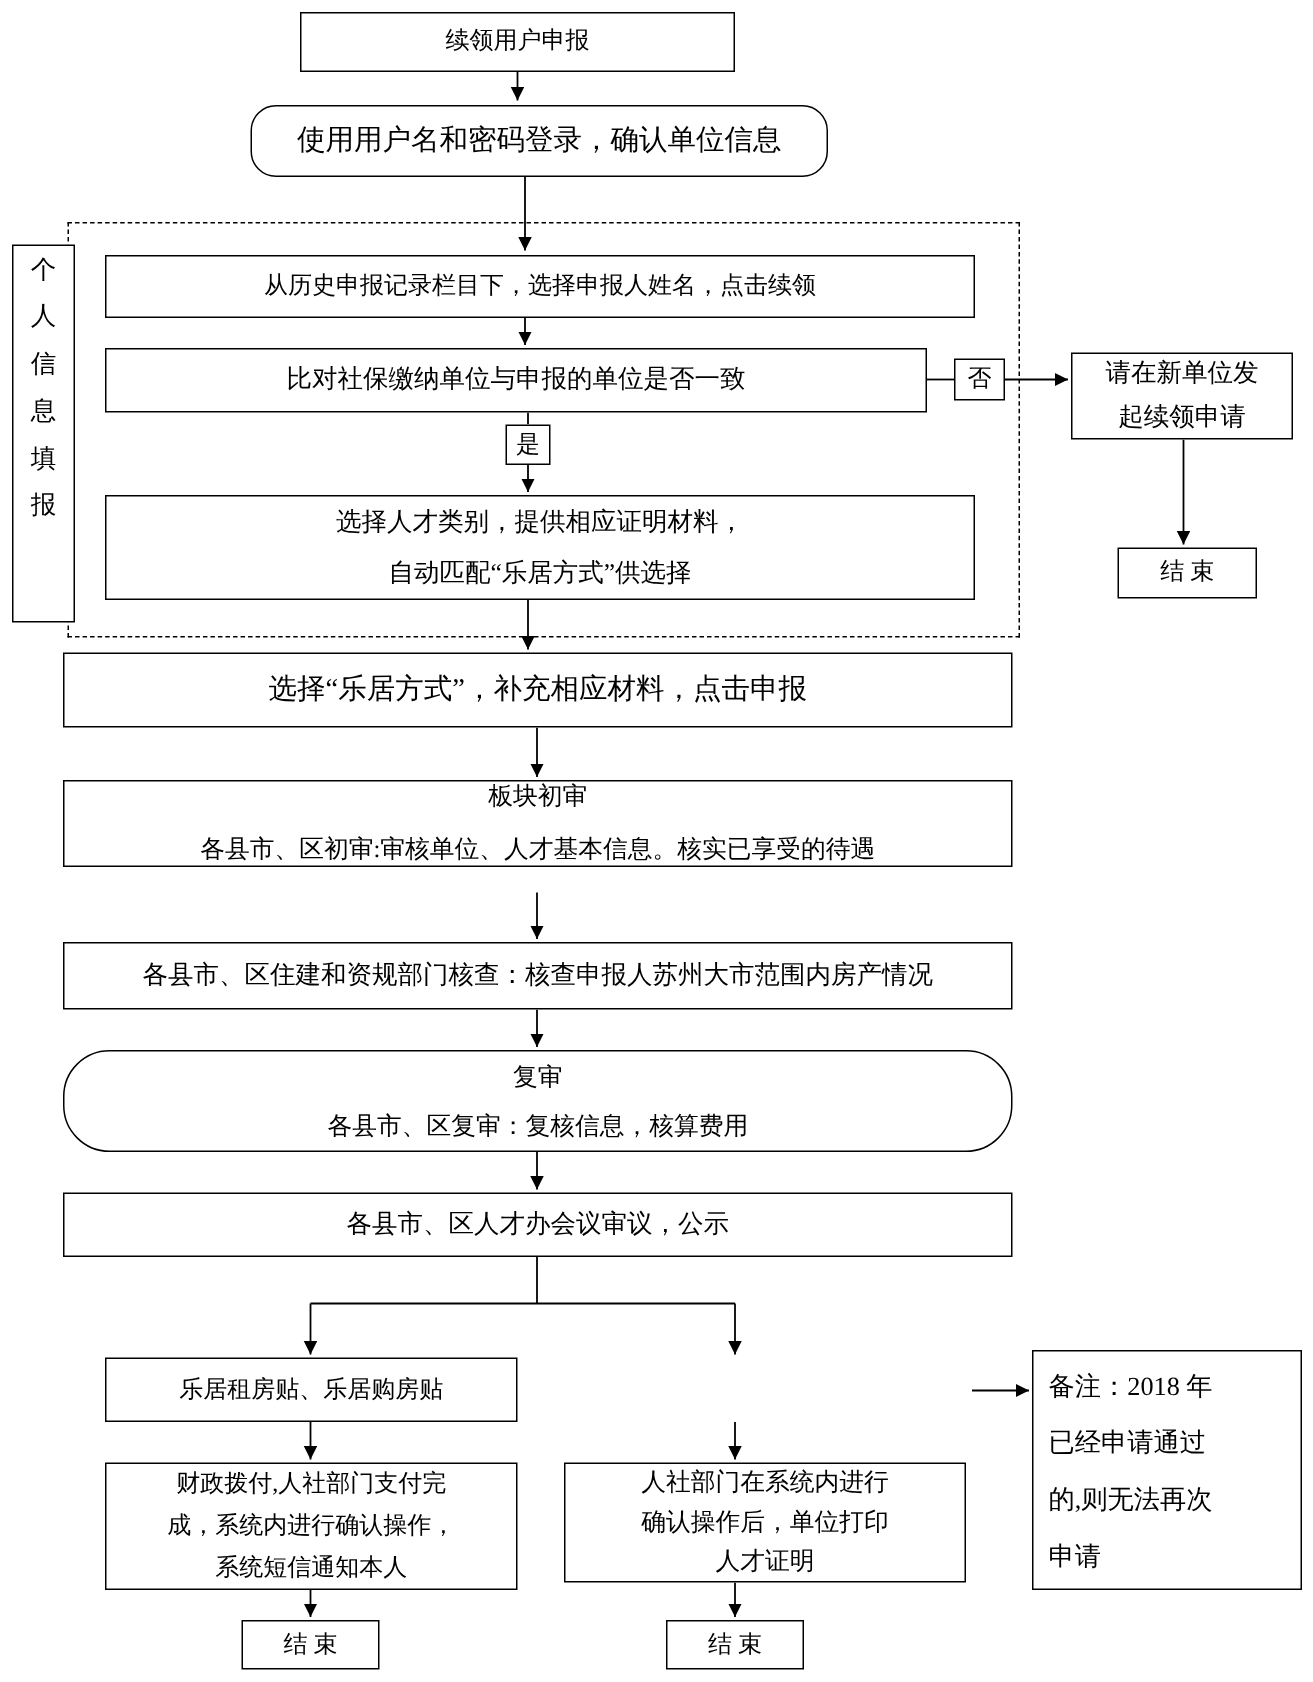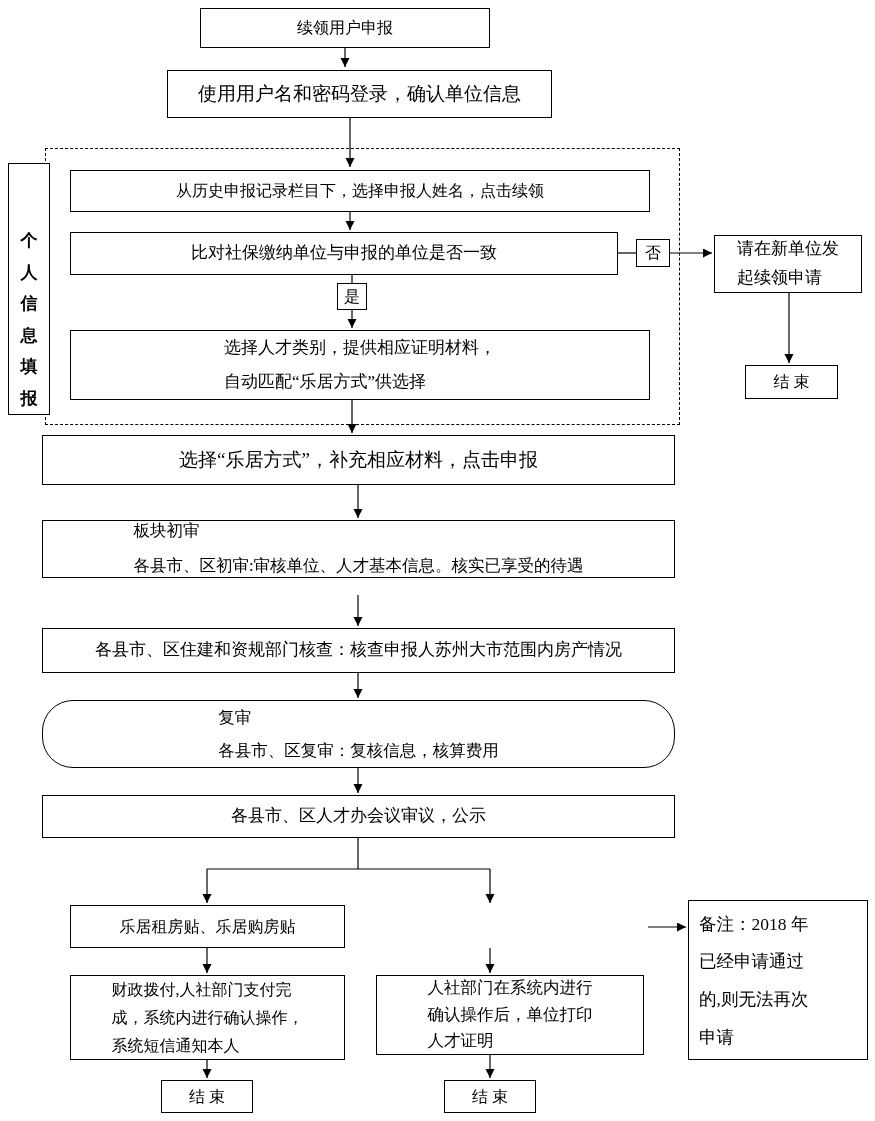--- a/index.html
+++ b/index.html
@@ -16,20 +16,21 @@
     overflow: hidden;
   }
   .canvas > svg { position: absolute; left: 0; top: 0; pointer-events: none; }
   .box {
     position: absolute;
     border: 1px solid #000000;
     background: #ffffff;
     display: flex;
     align-items: center;
     justify-content: center;
+    text-align: center;
     white-space: pre-line;
     font-size: 16px;
     line-height: 1.45;
   }
   .dashed {
     position: absolute;
     border: 1px dashed #000000;
     background: transparent;
   }
   .fs17  { font-size: 17px; }
@@ -46,23 +47,22 @@
     align-items: center;
     padding: 6px 8px 4px 10px;
     font-size: 17.5px;
     line-height: 2.15;
   }
   .vlabel {
     position: absolute;
     border: 1px solid #000000;
     background: #ffffff;
     display: flex;
-    align-items: flex-end;
+    align-items: flex-start;
     justify-content: center;
-    font-weight: bold;
   }
   .vlabel > span {
     display: block;
     width: 1.25em;
     word-break: break-all;
     text-align: center;
     font-size: 17px;
     line-height: 1.85;
   }
 </style>
@@ -104,21 +104,21 @@
   </svg>
 
   <div class="dashed" style="left:45px; top:148px; width:635px; height:277px;"></div>
 
   <div class="vlabel" style="left:8px; top:163px; width:42px; height:252px;">
     <span>个人信息填报</span>
   </div>
 
   <div class="box" style="left:200px; top:8px; width:290px; height:40px;">续领用户申报</div>
 
-  <div class="box fs19" style="left:167px; top:70px; width:385px; height:48px;">使用用户名和密码登录，确认单位信息</div>
+  <div class="box fs19" style="left:167px; top:70px; width:385px; height:48px;border-radius:17px;">使用用户名和密码登录，确认单位信息</div>
 
   <div class="box" style="left:70px; top:170px; width:580px; height:42px;">从历史申报记录栏目下，选择申报人姓名，点击续领</div>
 
   <div class="box fs17" style="left:70px; top:232px; width:548px; height:43px;">比对社保缴纳单位与申报的单位是否一致</div>
 
   <div class="box" style="left:636px; top:239px; width:34px; height:28px;">否</div>
 
   <div class="box" style="left:337px; top:283px; width:30px; height:27px;">是</div>
 
   <div class="box fs17 lh20" style="left:70px; top:330px; width:580px; height:70px;">选择人才类别，提供相应证明材料，

